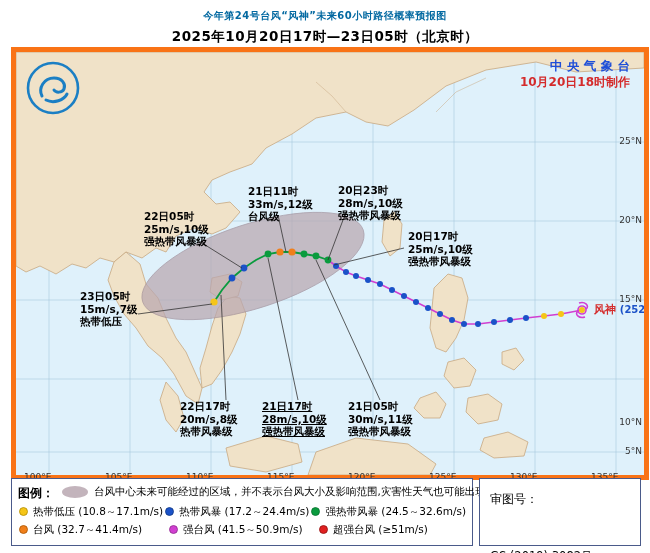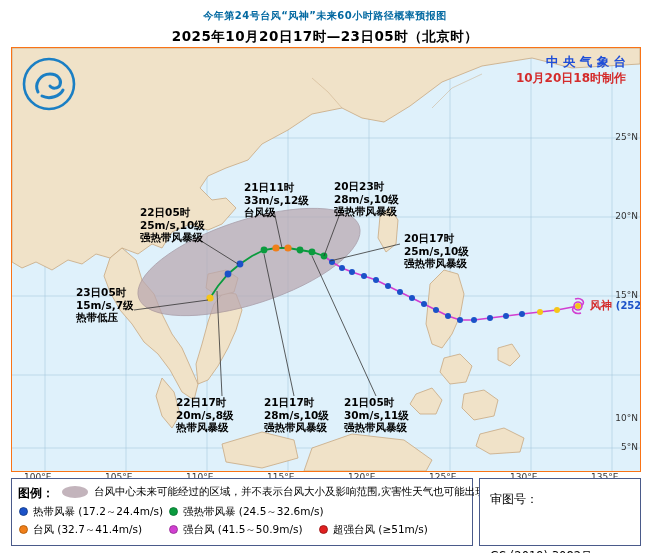--- a/index.html
+++ b/index.html
@@ -12,21 +12,21 @@
   }
   .title-block{
     position:absolute;left:0;top:6px;width:650px;text-align:center;
     line-height:20px;
   }
   .title-line1{font-size:10px;font-weight:bold;color:#0369a1;letter-spacing:0.5px;}
   .title-line2{font-size:13.5px;font-weight:bold;color:#000;letter-spacing:0.5px;}
 
   .map-frame{
     position:absolute;left:11px;top:47px;width:628px;height:423px;
-    border:1px solid #f97316;
+    border:5px solid #f97316;
     background:#dff1fb;
     overflow:hidden;
   }
   .map-svg{position:absolute;left:0;top:0;}
 
   .agency{
     position:absolute;right:14px;top:6px;text-align:right;line-height:16px;
   }
   .agency .l1{font-size:12.5px;font-weight:bold;color:#1f4fd8;}
   .agency .l2{font-size:12px;font-weight:bold;color:#d42b2b;}
@@ -220,21 +220,21 @@
   <div class="agency">
     <div class="l1">中 央 气 象 台</div>
     <div class="l2">10月20日18时制作</div>
   </div>
 
   <div class="annot" style="left:322px;top:132px;">
     <div>20日23时</div>
     <div>28m/s,10级</div>
     <div>强热带风暴级</div>
   </div>
-  <div class="annot" style="left:392px;top:184px;">
+  <div class="annot" style="left:392px;top:178px;">
     <div>20日17时</div>
     <div>25m/s,10级</div>
     <div>强热带风暴级</div>
   </div>
   <div class="annot" style="left:232px;top:133px;">
     <div>21日11时</div>
     <div>33m/s,12级</div>
     <div>台风级</div>
   </div>
   <div class="annot" style="left:128px;top:158px;">
@@ -245,21 +245,21 @@
   <div class="annot" style="left:64px;top:238px;">
     <div>23日05时</div>
     <div>15m/s,7级</div>
     <div>热带低压</div>
   </div>
   <div class="annot" style="left:164px;top:348px;">
     <div>22日17时</div>
     <div>20m/s,8级</div>
     <div>热带风暴级</div>
   </div>
-  <div class="annot" style="left:252px;top:348px;">
+  <div class="annot" style="left:246px;top:348px;text-decoration:underline;">
     <div>21日17时</div>
     <div>28m/s,10级</div>
     <div>强热带风暴级</div>
   </div>
   <div class="annot" style="left:332px;top:348px;">
     <div>21日05时</div>
     <div>30m/s,11级</div>
     <div>强热带风暴级</div>
   </div>
 
@@ -287,20 +287,28 @@
 <div class="legend">
   <div class="legend-title">图例：</div>
   <div class="legend-ellipse"></div>
   <div class="legend-note" style="left:82px;">台风中心未来可能经过的区域，并不表示台风大小及影响范围,灾害性天气也可能出现在阴影区以外</div>
 
   <div class="legend-grid">
     <div class="legend-row">
       <div class="legend-item" style="width:150px;">
         <span class="sym">
           <svg width="11" height="11" viewBox="0 0 11 11">
+              <circle cx="5.5" cy="5.5" r="4" fill="#f5c518" stroke="#b08c00" stroke-width="0.8"></circle>
+            </svg>
+        </span>
+        <span>热带低压 (10.8～17.1m/s)</span>
+      </div>
+      <div class="legend-item" style="width:150px;">
+        <span class="sym">
+          <svg width="11" height="11" viewBox="0 0 11 11">
               <circle cx="5.5" cy="5.5" r="4" fill="#1b52c8" stroke="#0d3580" stroke-width="0.8"></circle>
             </svg>
         </span>
         <span>热带风暴 (17.2～24.4m/s)</span>
       </div>
       <div class="legend-item">
         <span class="sym">
           <svg width="11" height="11" viewBox="0 0 11 11">
               <circle cx="5.5" cy="5.5" r="4" fill="#0a9b3e" stroke="#05702c" stroke-width="0.8"></circle>
             </svg>

